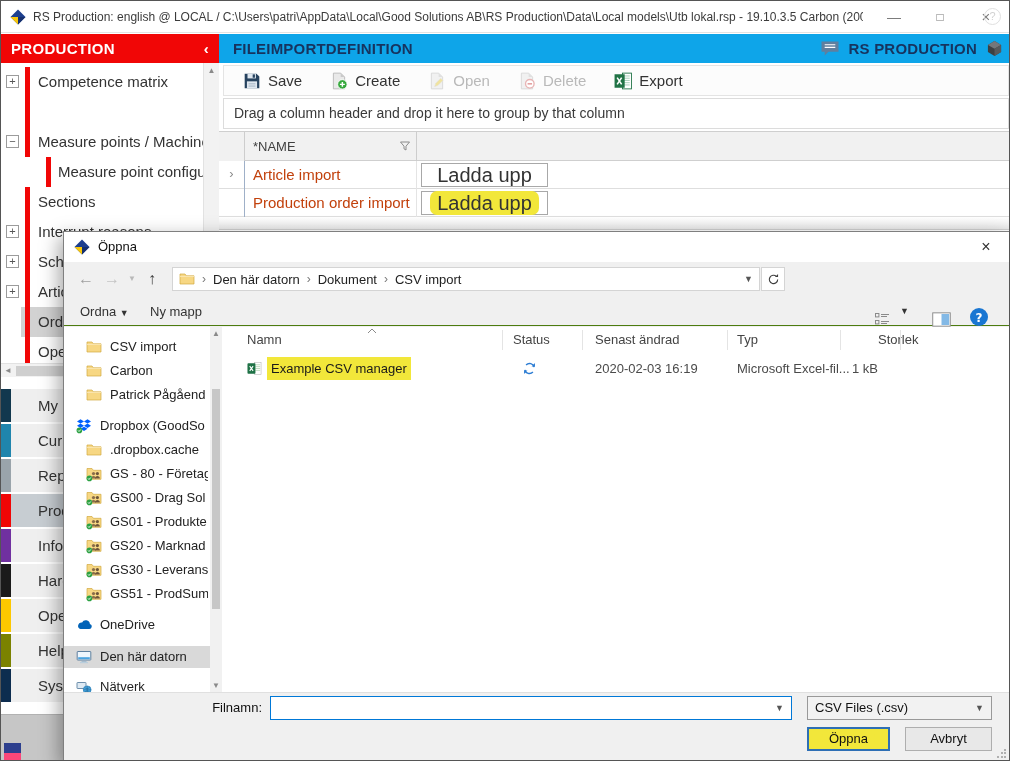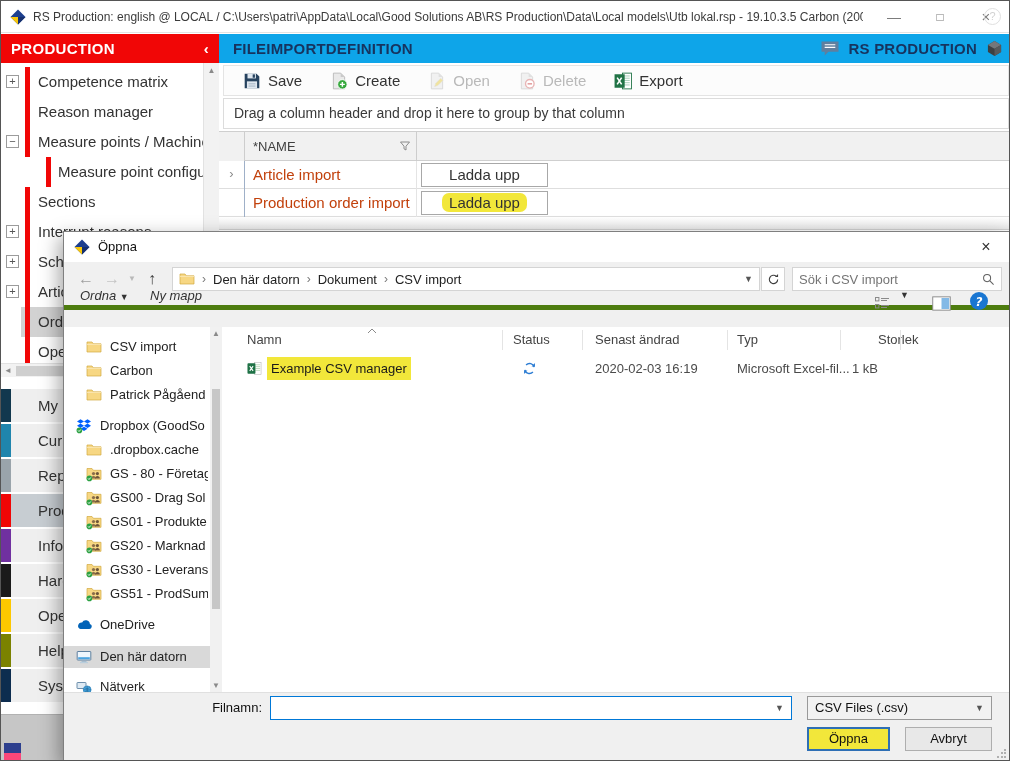--- a/index.html
+++ b/index.html
@@ -71,21 +71,21 @@
   .gh-cell { position:absolute; top:0; height:29px; line-height:29px; font-size:13px; color:#3f3f3f; padding-left:8px;
              border-right:1px solid #cdcdcd; }
   .gh-cell .funnel { position:absolute; right:5px; top:8px; }
   .grid-row { position:absolute; left:218px; width:792px; height:28px; background:#fff; border-bottom:1px solid #dedede; }
   .gr-sel { position:absolute; left:0; top:0; width:26px; height:28px; border-right:1px solid #9fb0c8; color:#8a8a8a;
             text-align:center; line-height:26px; font-size:13px; }
   .gr-name { position:absolute; left:26px; top:0; width:172px; height:28px; line-height:28px; font-size:15px; color:#c2410c;
              padding-left:8px; border-right:1px solid #e4e4e4; white-space:nowrap; }
   .gr-typewrap { position:absolute; left:198px; top:0; width:135px; height:28px; }
   .type-box { width:127px; height:24px; margin:2px auto 0; border:1px solid #a8a8a8; background:#fff;
-              text-align:center; line-height:22px; font-size:15px; color:#333; }
+              text-align:center; line-height:22px; font-size:20px; color:#333; }
   .hl { background:#f2e73a; border-radius:7px; padding:1px 7px; }
   .grid-foot { position:absolute; left:218px; top:216px; width:792px; height:13px;
                background:linear-gradient(#ffffff,#e9e9e9); border-bottom:1px solid #cfcfcf; }
 
   
   .dialog { position:absolute; left:62px; top:230px; width:947px; height:531px; background:#f0f0f0;
             border:1px solid #7f7f7f; box-shadow:-4px 6px 18px rgba(0,0,0,.35); z-index:10; }
   .dlg-title { position:absolute; left:0; top:0; width:100%; height:30px; background:#fff; }
   .dlg-title .app-ic { position:absolute; left:10px; top:7px; width:16px; height:16px; }
   .dlg-title .t { position:absolute; left:34px; line-height:30px; font-size:13px; color:#111; }
@@ -96,21 +96,21 @@
   .crumb-box { position:absolute; left:108px; top:5px; width:588px; height:24px; background:#fff; border:1px solid #d4d4d4;
                display:flex; align-items:center; padding:0 6px; gap:4px; font-size:13px; color:#222; }
   .crumb-box .sep { color:#7a7a7a; font-size:12px; padding:0 3px; }
   .crumb-box .dd { margin-left:auto; color:#555; font-size:9px; }
   .refresh-box { position:absolute; left:697px; top:5px; width:24px; height:24px; background:#fff; border:1px solid #d4d4d4;
                  display:flex; align-items:center; justify-content:center; }
   .search-box { position:absolute; left:728px; top:5px; width:210px; height:24px; background:#fff; border:1px solid #d4d4d4; }
   .search-box input { position:absolute; left:6px; top:1px; width:175px; height:20px; border:none; outline:none;
                       font-size:13px; color:#555; font-family:"Liberation Sans", sans-serif; background:transparent; }
   .search-box .icon { position:absolute; right:6px; top:5px; }
-  .dlg-toolbar { position:absolute; left:0; top:50px; width:100%; height:28px; font-size:13px; color:#333; border-bottom:5px solid #4d7c0f;font-style:italic; }
+  .dlg-toolbar { position:absolute; left:0; top:66px; width:100%; height:28px; font-size:13px; color:#333; border-bottom:1px solid #4d7c0f; }
   .dlg-toolbar .item { position:absolute; top:0; line-height:27px; }
   .dlg-toolbar .ddg { font-size:9px; color:#333; }
   .dlg-body { position:absolute; left:0; top:95px; width:100%; height:365px; background:#fff; }
   .side-item { position:absolute; height:22px; width:146px; }
   .side-item.selected { background:#d9d9d9; }
   .side-item .icon { position:absolute; left:12px; top:3px; }
   .side-item.child .icon { left:22px; }
   .side-item .lbl { position:absolute; left:36px; line-height:22px; font-size:13px; color:#222; white-space:nowrap; overflow:hidden; width:108px; }
   .side-item.child .lbl { left:46px; width:98px; }
   .pane-scroll { position:absolute; left:146px; top:0; width:12px; height:365px; background:#f1f1f1; }
@@ -168,21 +168,20 @@
   </div>
 
   <div class="tree-area" id="tree">
       <div class="tree-row" style="top: 4px;">
         <span class="expander">+</span>
         <span class="redbar"></span>
         <span class="tree-label">Competence matrix</span>
       </div>
       <div class="tree-row" style="top: 34px;">
         <span class="redbar"></span>
-        <span class="tree-label">Reason manager</span>
       </div>
       <div class="tree-row" style="top: 64px;">
         <span class="expander">−</span>
         <span class="redbar"></span>
         <span class="tree-label">Measure points / Machine</span>
       </div>
       <div class="tree-row indent" style="top: 94px;">
         <span class="redbar"></span>
         <span class="tree-label">Measure point configu</span>
       </div>
@@ -386,27 +385,20 @@
           <span class="sep">›</span>
           <span>CSV import</span>
           <span class="dd">▼</span>
         </div>
       <div class="refresh-box">
         <span class="icon" id="refresh-ic"><svg width="13" height="13" viewBox="0 0 14 14">
               <path d="M11.5 7a4.5 4.5 0 11-1.3-3.2" fill="none" stroke="#3e3e3e" stroke-width="1.2"></path>
               <path d="M11.9 1v3.2H8.7z" fill="#3e3e3e"></path>
             </svg></span>
       </div>
-      <div class="search-box">
-        <input placeholder="Sök i CSV import" style="">
-        <span class="icon" id="search-ic"><svg width="13" height="13" viewBox="0 0 14 14">
-              <circle cx="5.5" cy="5.5" r="3.8" fill="none" stroke="#5f5f5f" stroke-width="1.1"></circle>
-              <path d="M8.5 8.5l4 4" stroke="#5f5f5f" stroke-width="1.1"></path>
-            </svg></span>
-      </div>
     </div>
 
     <div class="dlg-toolbar">
       <span class="item" style="left:16px;">
         <span>Ordna</span> <span class="ddg">▼</span>
       </span>
       <span class="item" style="left:86px;">Ny mapp</span>
       <span class="item icon" style="right:118px;top:6px;" id="viewmode-ic"><svg width="17" height="14" viewBox="0 0 16 14">
             <g fill="none" stroke="#8a8a8a">
               <rect x="1" y="1.5" width="3.4" height="3.4"></rect>

